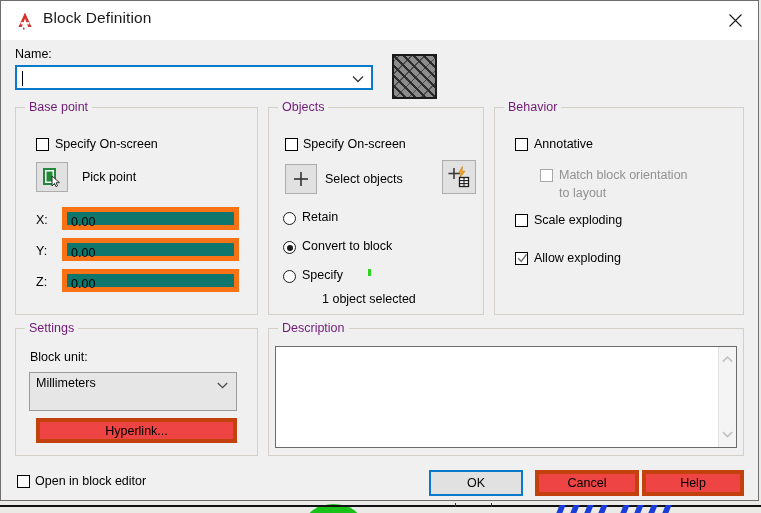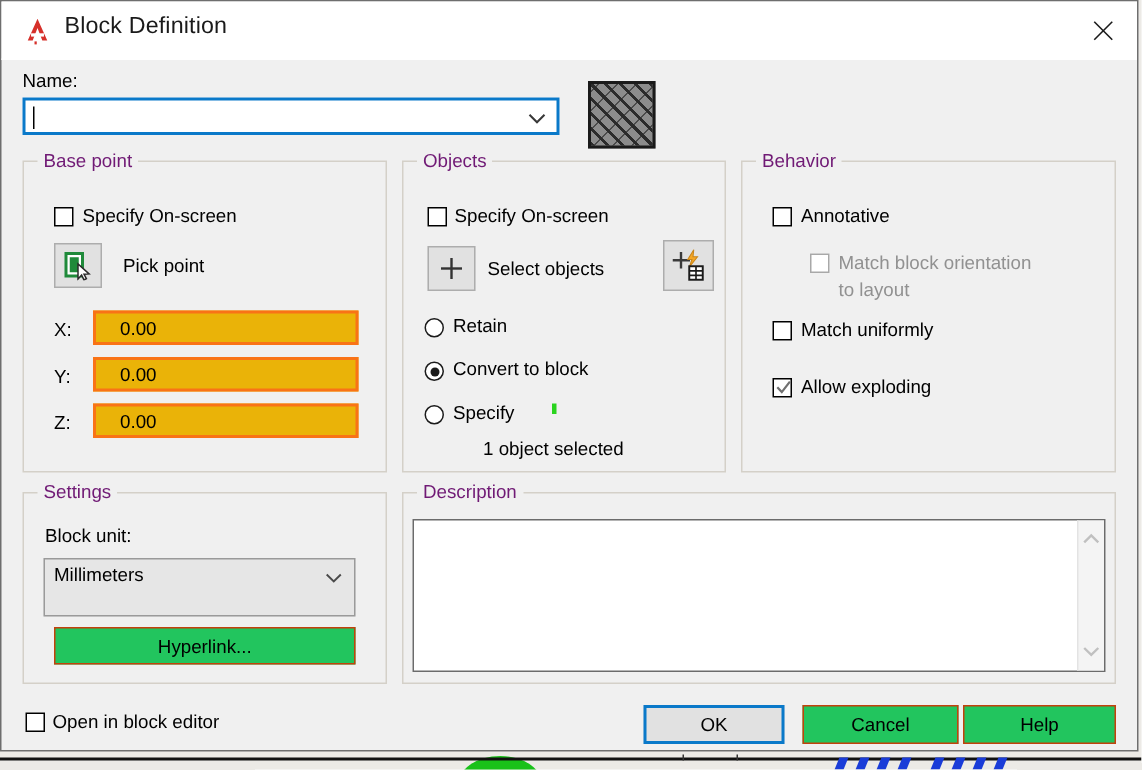--- a/index.html
+++ b/index.html
@@ -189,22 +189,22 @@
     position: absolute;
     left: 2.5px; top: 2.5px;
     width: 6px; height: 6px;
     border-radius: 50%;
     background: #1b1b1b;
   }
 
   
   .btn {
     position: absolute;
-    background: #22c55e;
-    border: 1px solid #c2410c;
+    background: #ef4444;
+    border: 4px solid #c2410c;
     box-sizing: border-box;
     font-size: 12.5px;
     color: #000;
     display: flex;
     align-items: center;
     justify-content: center;
     cursor: default;
   }
   .iconbtn {
     position: absolute;
@@ -213,26 +213,26 @@
     box-sizing: border-box;
     display: flex;
     align-items: center;
     justify-content: center;
     cursor: default;
   }
 
   
   .tfield {
     position: absolute;
-    background: #eab308;
-    border: 2px solid #f97316;
+    background: #0f766e;
+    border: 5px solid #f97316;
     box-sizing: border-box;
     font-size: 12.5px;
     color: #000;
-    padding-left: 16px;
+    padding-left: 4px;
     line-height: 21px;
     height: 23px;
   }
   .axis-label {
     position: absolute;
     font-size: 12.5px;
     color: #000;
   }
 
   
@@ -407,21 +407,21 @@
     <span class="group-title">Behavior</span>
 
     <span class="chk" style="left:20px; top:30px;"></span>
     <span class="cb-label" style="left:39px; top:29px;">Annotative</span>
 
     <span class="chk disabled" style="left:45px; top:61px;"></span>
     <span class="cb-label disabled" style="left:64px; top:60px;">Match block orientation</span>
     <span class="cb-label disabled" style="left:64px; top:78px;">to layout</span>
 
     <span class="chk" style="left:20px; top:106px;"></span>
-    <span class="cb-label" style="left:39px; top:105px;">Match uniformly</span>
+    <span class="cb-label" style="left:39px; top:105px;">Scale exploding</span>
 
     <span class="chk" style="left:20px; top:144px;">
       <span class="tick">
         <svg width="11" height="13" viewBox="0 0 11 13">
           <polyline points="1.2,6.2 4.2,9.4 9.6,2.4" fill="none" stroke="#707070" stroke-width="1.5"></polyline>
         </svg>
       </span>
     </span>
     <span class="cb-label" style="left:39px; top:143px;">Allow exploding</span>
   </div>

